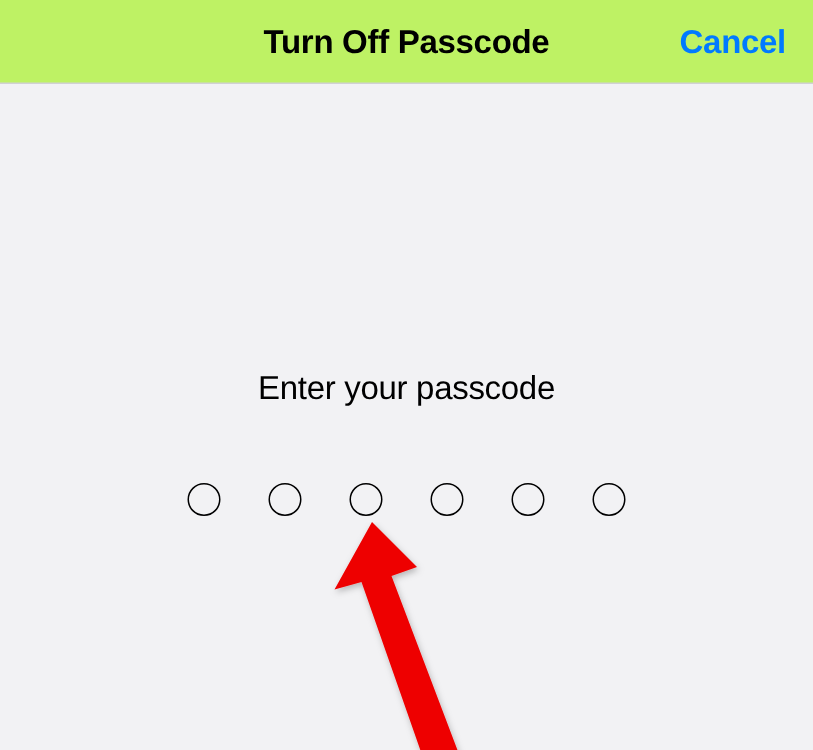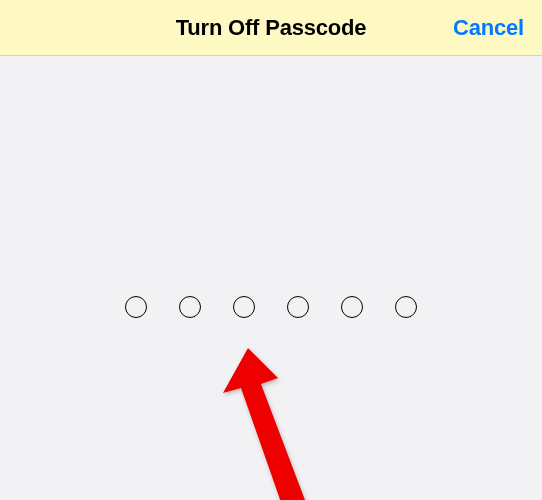--- a/index.html
+++ b/index.html
@@ -10,21 +10,21 @@
     body {
       font-family: -apple-system, BlinkMacSystemFont, "Segoe UI", Helvetica, Arial, sans-serif;
       width: 542px;
       height: 500px;
       background: #f2f2f4;
       position: relative;
       overflow: hidden;
     }
     .nav-bar {
       height: 56px;
-      background: #fef9c3;
+      background: #bef264;
       border-bottom: 1px solid #d1d1d3;
       display: flex;
       align-items: center;
       justify-content: center;
       position: relative;
     }
     .nav-title {
       font-size: 22px;
       font-weight: 600;
       color: #000;
@@ -74,20 +74,21 @@
   </style>
 </head>
 <body>
 
 <div class="nav-bar">
   <div class="nav-title">Turn Off Passcode</div>
   <div class="nav-cancel">Cancel</div>
 </div>
 
 <div class="content">
+  <div class="prompt">Enter your passcode</div>
   <div class="dots">
     <div class="dot"></div>
     <div class="dot"></div>
     <div class="dot"></div>
     <div class="dot"></div>
     <div class="dot"></div>
     <div class="dot"></div>
   </div>
 </div>
 

